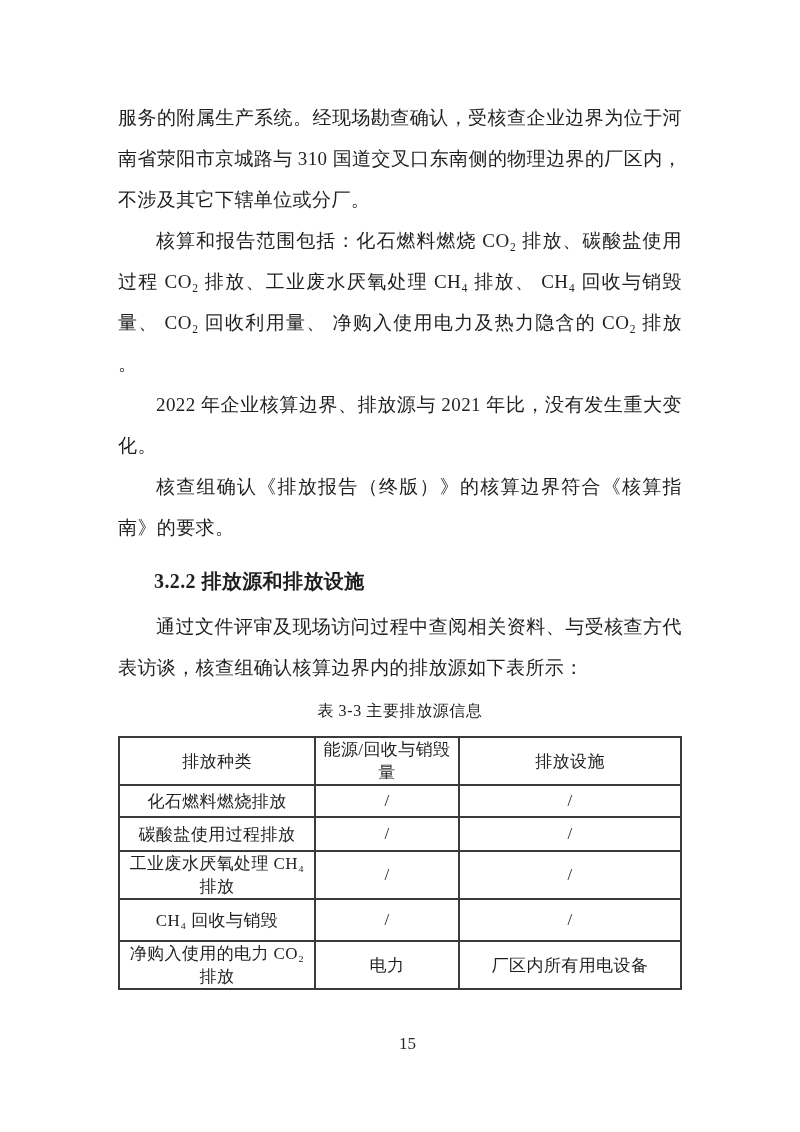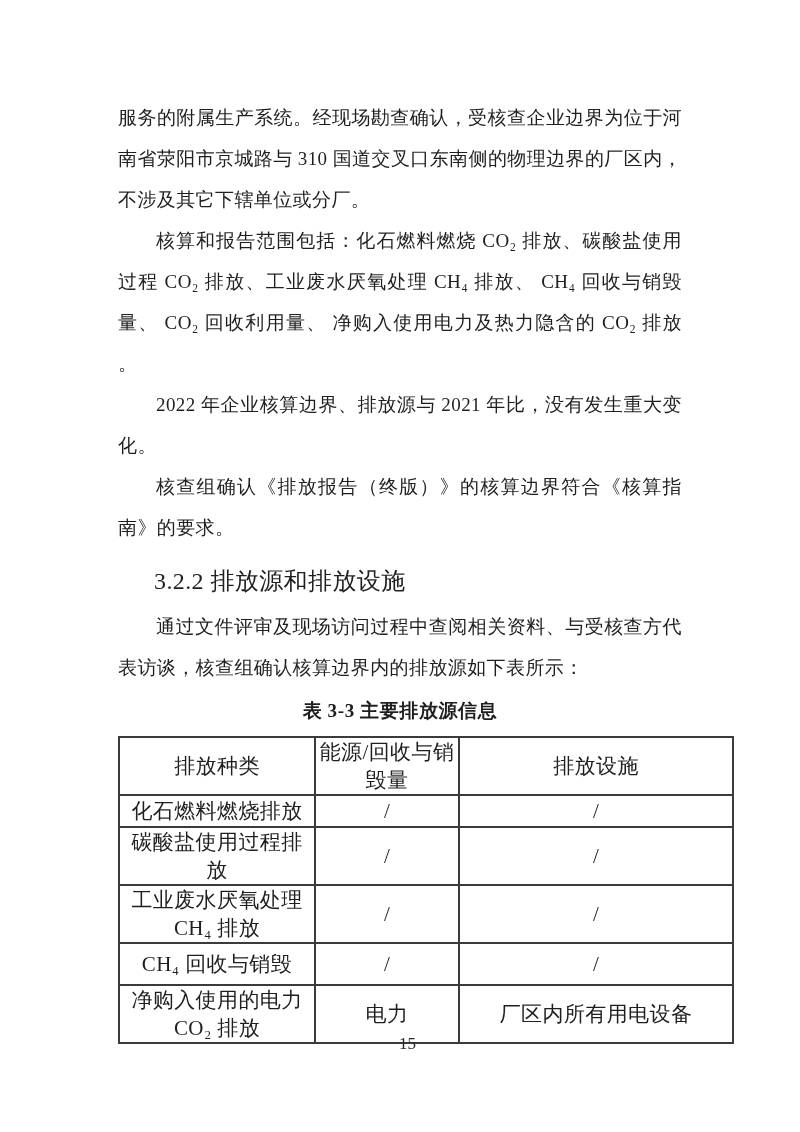--- a/index.html
+++ b/index.html
@@ -26,40 +26,40 @@
   .body-p {
     margin: 0;
     font-size: 19px;
     line-height: 41px;
     text-align: justify;
     letter-spacing: 0.4px;
   }
   .indent { text-indent: 38px; }
   .heading {
     margin: 13px 0 0 36px;
-    font-size: 24px;
-    font-weight: normal;
+    font-size: 20px;
+    font-weight: bold;
     line-height: 41px;
     letter-spacing: 0.4px;
   }
   .after-heading { margin-top: 4px; }
   .caption {
     margin-top: 2px;
-    font-size: 19px;
-    font-weight: bold;
+    font-size: 16px;
+    font-weight: normal;
     line-height: 41px;
     text-align: center;
     letter-spacing: 0.6px;
   }
   table.src-table {
-    width: 616px;
+    width: 564px;
     margin-top: 5px;
     border-collapse: collapse;
     table-layout: fixed;
-    font-size: 21px;
+    font-size: 17px;
   }
   .src-table th, .src-table td {
     border: 2px solid #3b3b3b;
     font-weight: normal;
     text-align: center;
     vertical-align: middle;
     padding: 0 2px;
     letter-spacing: 0.4px;
   }
   .src-table col.c1 { width: 196px; }

